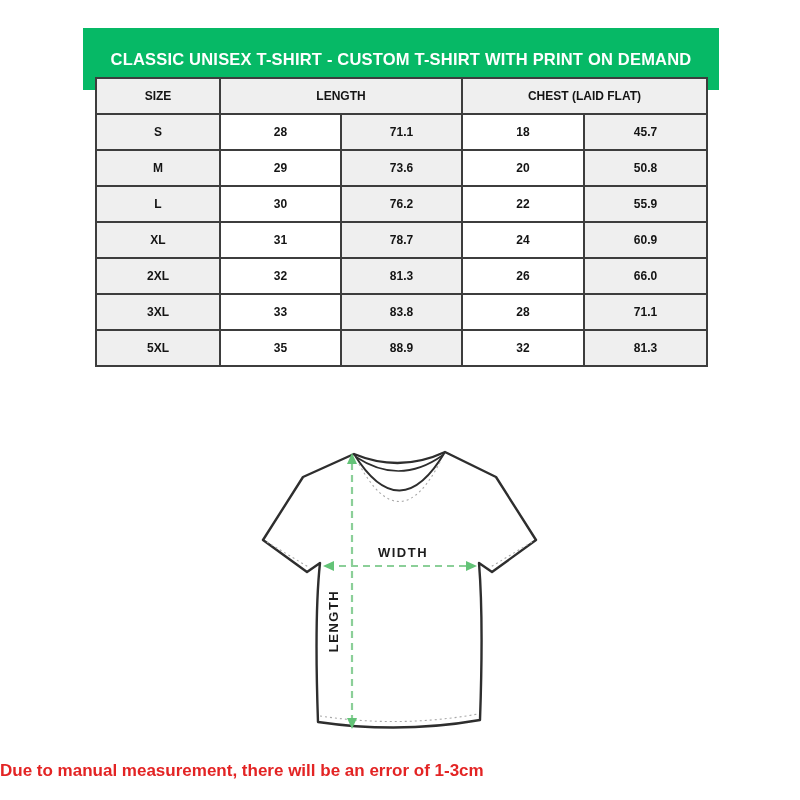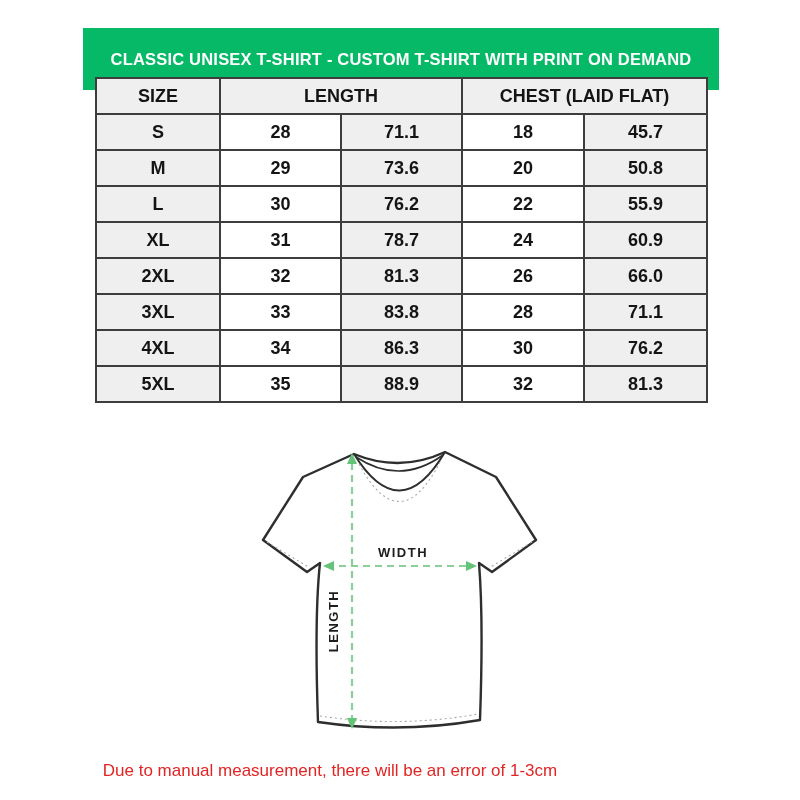--- a/index.html
+++ b/index.html
@@ -26,41 +26,41 @@
   }
 
   table.size-chart{
     position:absolute;left:95px;top:77px;width:611px;
     border-collapse:collapse;table-layout:fixed;
   }
   table.size-chart th,table.size-chart td{
     border:2px solid var(--border-dark);
     height:32px;
     text-align:center;vertical-align:middle;
-    font-size:18px;font-weight:bold;color:var(--ink);
+    font-size:12px;font-weight:bold;color:var(--ink);
     background:#ffffff;
   }
   table.size-chart th{background:var(--cell-gray);}
   table.size-chart td.c-size{background:var(--cell-gray);}
   table.size-chart td.c-cm{background:var(--cell-gray);margin-left:45px;}
 
   .shirt-wrap{position:absolute;left:250px;top:440px;width:300px;height:310px;}
 
   .outline{fill:#ffffff;stroke:#2e2e2e;stroke-width:2.4;stroke-linejoin:round;}
   .collar-line{fill:none;stroke:#2e2e2e;stroke-width:2;}
   .collar-line.thin{stroke-width:1.6;}
   .stitch{fill:none;stroke:#a8a8a8;stroke-width:1.1;stroke-dasharray:2 3;}
   .measure{fill:none;stroke:var(--dash-green);stroke-width:2.2;stroke-dasharray:7 5;}
   .arrowhead{fill:var(--head-green);stroke:none;}
   .diagram-label{font-family:"Liberation Sans",sans-serif;font-size:13px;font-weight:bold;fill:#1d1d1d;letter-spacing:1.5px;}
 
   .footer-note{
     position:absolute;left:0;top:761px;width:660px;
-    text-align:center;color:var(--accent-red);
-    font-size:17px;font-weight:normal;
+    text-align:left;color:var(--accent-red);
+    font-size:17px;font-weight:bold;
   }
 </style>
 </head>
 <body>
 
 <div id="app">
 
   <div class="banner">
     <span class="banner-title">CLASSIC UNISEX T-SHIRT - CUSTOM T-SHIRT WITH PRINT ON DEMAND</span>
   </div>
@@ -117,27 +117,20 @@
           <td class="c-cm">66.0</td>
         </tr>
         <tr>
           <td class="c-size">3XL</td>
           <td class="c-in">33</td>
           <td class="c-cm">83.8</td>
           <td class="c-in">28</td>
           <td class="c-cm">71.1</td>
         </tr>
         <tr>
-          <td class="c-size">4XL</td>
-          <td class="c-in">34</td>
-          <td class="c-cm">86.3</td>
-          <td class="c-in">30</td>
-          <td class="c-cm">76.2</td>
-        </tr>
-        <tr>
           <td class="c-size">5XL</td>
           <td class="c-in">35</td>
           <td class="c-cm">88.9</td>
           <td class="c-in">32</td>
           <td class="c-cm">81.3</td>
         </tr>
       </tbody>
   </table>
 
   <div class="shirt-wrap">

